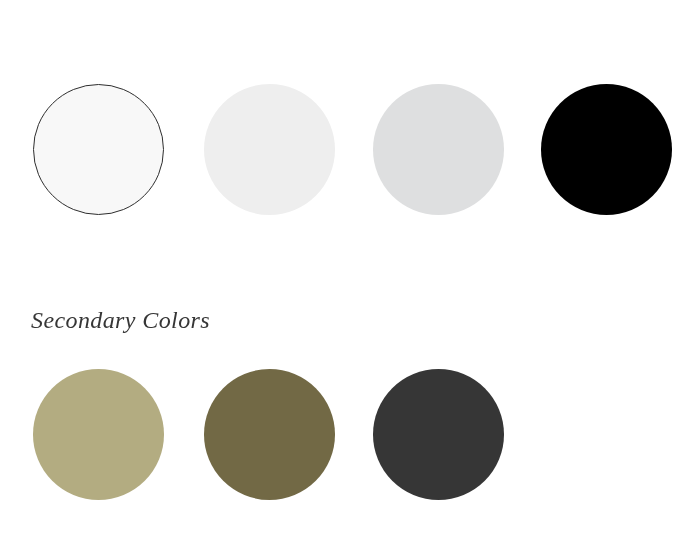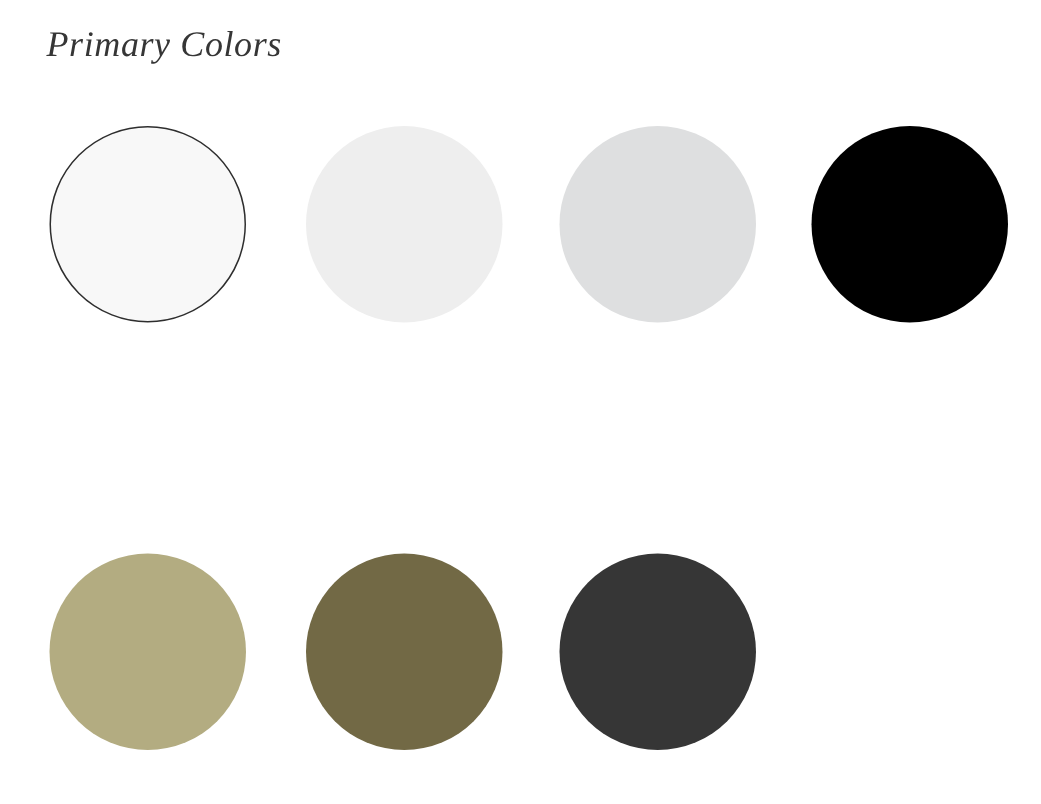--- a/index.html
+++ b/index.html
@@ -67,30 +67,30 @@
   .sw-pos-1 { left: 204px; }
   .sw-pos-2 { left: 373px; }
   .sw-pos-3 { left: 541px; }
 </style>
 </head>
 <body>
 
 <div class="palette-page" style="background: rgb(255, 255, 255);">
 
   <div class="section" id="section-primary">
-    <div class="section-title" id="primary-title" style="color: rgb(54, 54, 54);">Primary Colors</div>
     <div class="swatch-row" id="primary-row">
         <div class="swatch sw-pos-0 outlined" style="background: rgb(248, 248, 248); border-color: rgb(46, 46, 46);"></div>
         <div class="swatch sw-pos-1" style="background: rgb(238, 238, 238);"></div>
         <div class="swatch sw-pos-2" style="background: rgb(222, 223, 224);"></div>
         <div class="swatch sw-pos-3" style="background: rgb(0, 0, 0);"></div>
       </div>
   </div>
 
   <div class="section" id="section-secondary">
+    <div class="section-title" id="secondary-title" style="color: rgb(54, 54, 54);">Secondary Colors</div>
     <div class="swatch-row" id="secondary-row">
         <div class="swatch sw-pos-0" style="background: rgb(179, 172, 129);"></div>
         <div class="swatch sw-pos-1" style="background: rgb(114, 105, 69);"></div>
         <div class="swatch sw-pos-2" style="background: rgb(54, 54, 54);"></div>
       </div>
   </div>
 
 </div>
 
 </body></html>

